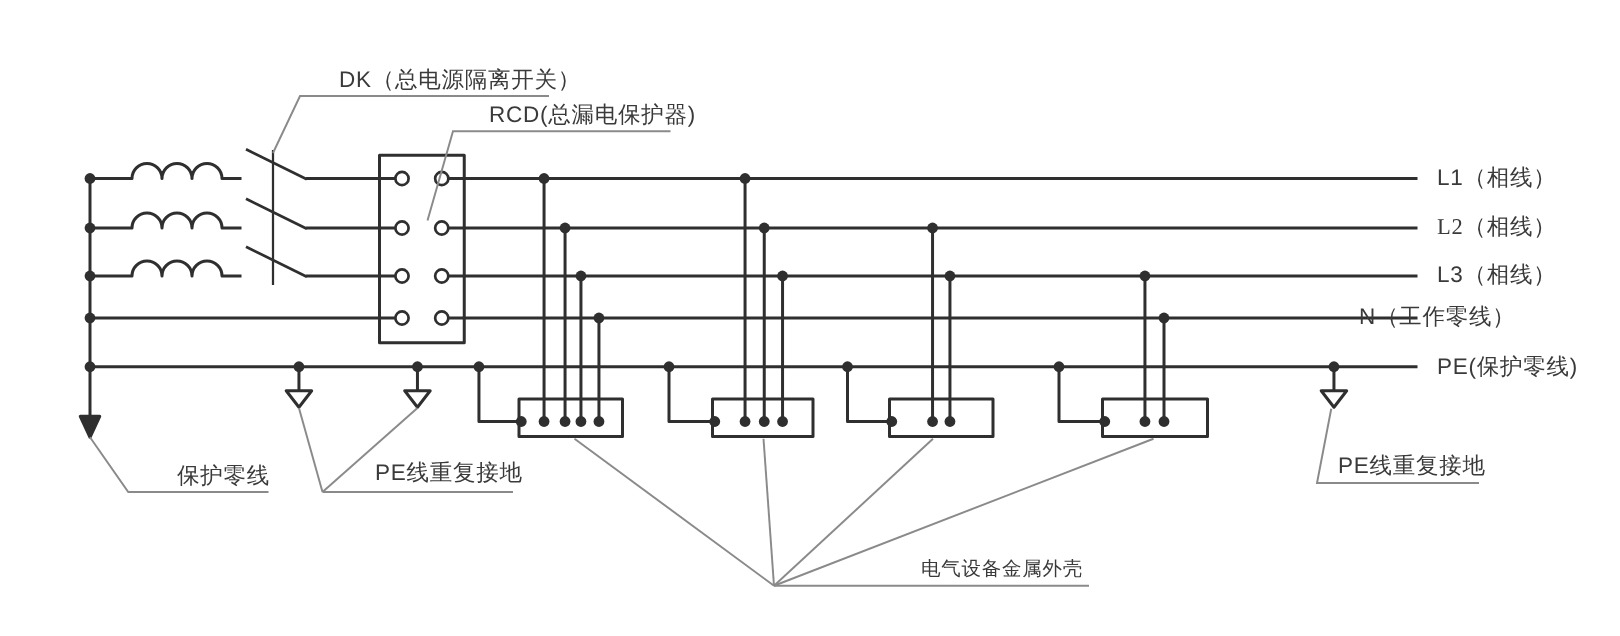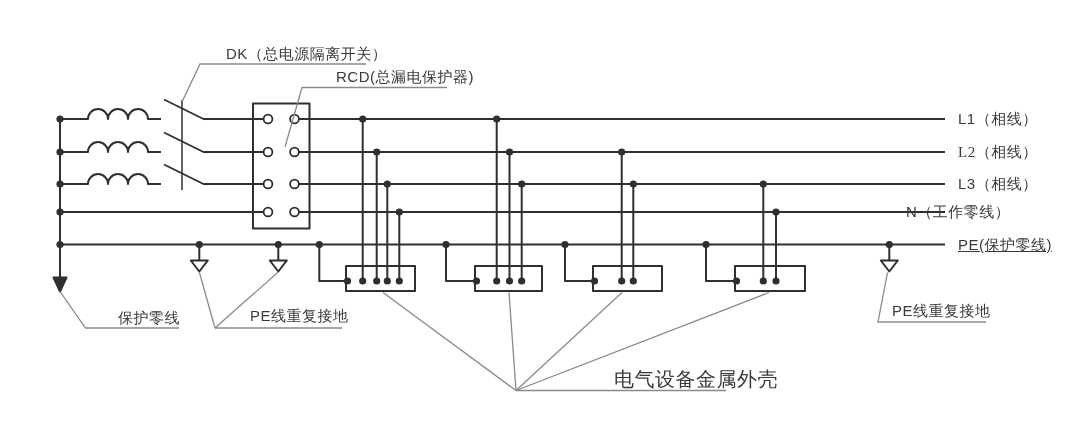--- a/index.html
+++ b/index.html
@@ -12,21 +12,21 @@
   }
   #stage svg{position:absolute;left:0;top:0;}
   .lbl{
     position:absolute;
     color:#3a3a3a;
     font-size:15px;
     line-height:16px;
     white-space:nowrap;
     letter-spacing:0.5px;
   }
-  .lbl.small{font-size:20px;}
+  .lbl.small{font-size:13px;}
 </style>
 </head>
 <body>
 
 <div id="stage">
 
 <svg width="1080" height="424" viewBox="0 0 1080 424">
   <g stroke="#2f2f2f" stroke-width="2" fill="none" stroke-linejoin="round">
 
     <g>
@@ -186,26 +186,26 @@
     <path d="M887.5 272.5 L878 322 H986"></path>
     <path d="M383 292.5 L516 390.5"></path>
         <path d="M509 292.5 L516 390.5"></path>
     <path d="M622 292.5 L516 390.5"></path>
         <path d="M769 292.5 L516 390.5"></path>
     <path d="M516 390.5 H726"></path>
   </g>
 </svg>
 
 <div class="lbl" style="left:226px;top:46px;">DK（总电源隔离开关）</div>
-<div class="lbl" style="left:336px;top:69px;">RCD(总漏电保护器)</div>
+<div class="lbl" style="left:326px;top:69px;">RCD(总漏电保护器)</div>
 
 <div class="lbl" style="left:958px;top:111px;">L1（相线）</div>
 <div class="lbl" style="left:958px;top:144px;font-family:Liberation Serif, serif;">L2（相线）</div>
 <div class="lbl" style="left:958px;top:176px;text-align:right;">L3（相线）</div>
 <div class="lbl" style="left:906px;top:204px;">N（工作零线）</div>
-<div class="lbl" style="left:958px;top:237px;text-decoration:underline;">PE(保护零线)</div>
+<div class="lbl" style="left:958px;top:237px;">PE(保护零线)</div>
 
 <div class="lbl" style="left:118px;top:310px;">保护零线</div>
 <div class="lbl" style="left:250px;top:308px;">PE线重复接地</div>
 <div class="lbl" style="left:892px;top:303px;">PE线重复接地</div>
 <div class="lbl small" style="left:614px;top:371px;">电气设备金属外壳</div>
 
 </div>
 
 </body></html>

